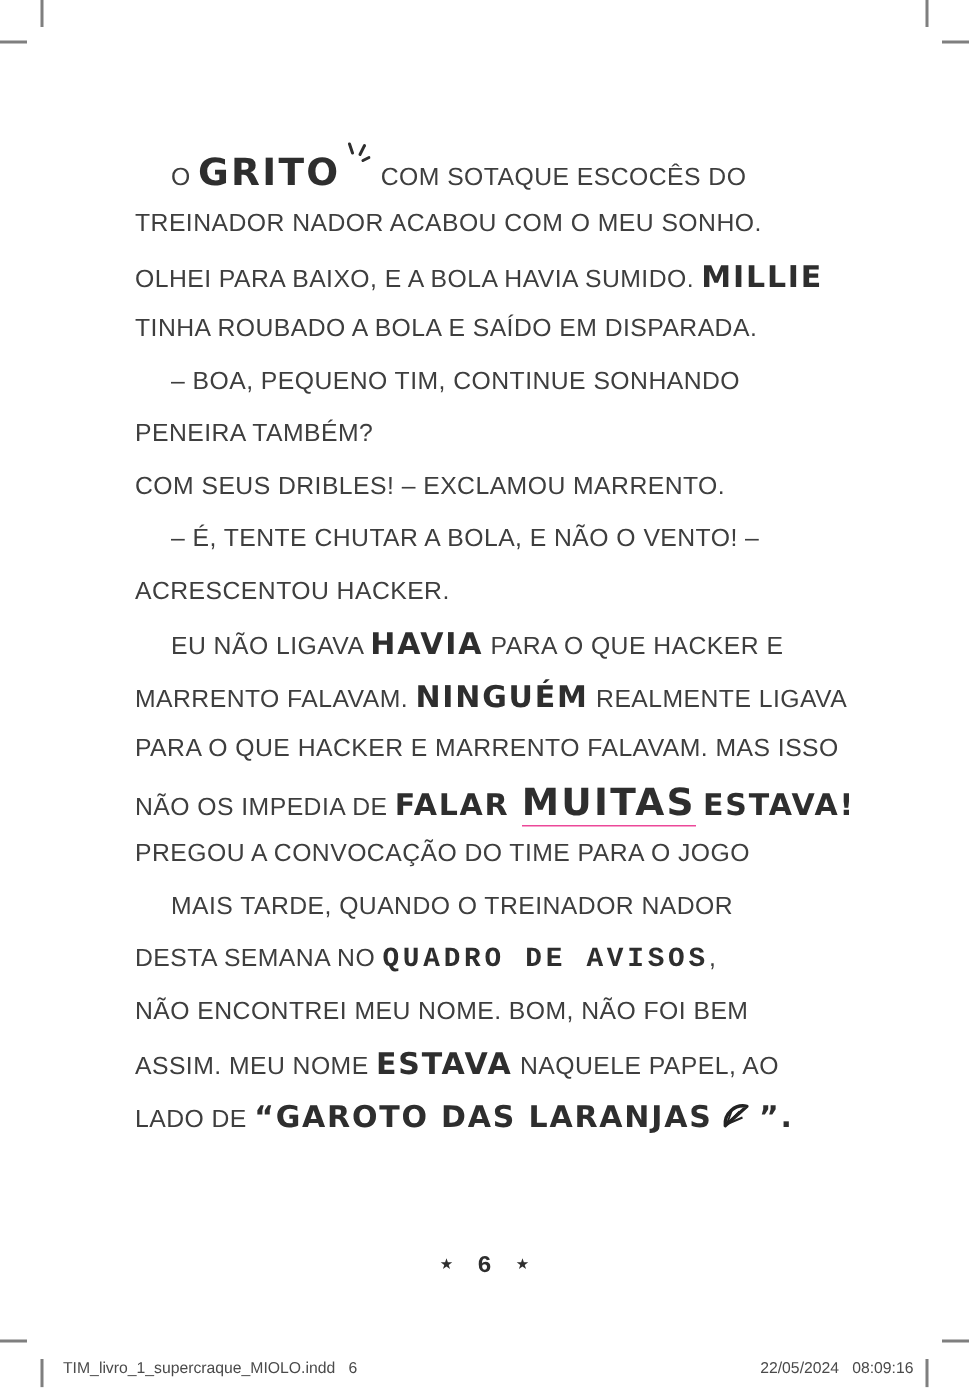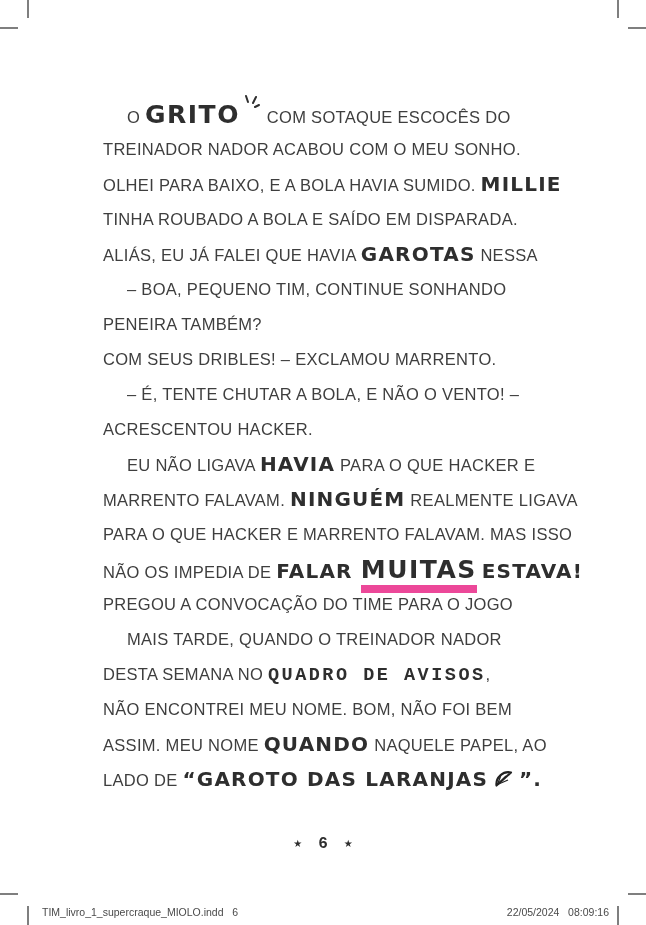--- a/index.html
+++ b/index.html
@@ -18,21 +18,21 @@
   .crop.tr-v { left:617px;top:0;     width:2px;  height:18px; }
   .crop.tr-h { right:0;   top:27px;  width:18px; height:2px;  }
   .crop.bl-h { left:0;    top:893px; width:18px; height:2px;  }
   .crop.bl-v { left:27px; top:906px; width:2px;  height:19px; }
   .crop.br-h { right:0;   top:893px; width:18px; height:2px;  }
   .crop.br-v { left:617px;top:906px; width:2px;  height:19px; }
 
   
   #page-body {
     position:absolute;
-    left:103px; top:97px; width:460px;
+    left:90px; top:97px; width:460px;
   }
   .line { height:35px; line-height:35px; white-space:nowrap; }
   .line.indent { padding-left:24px; }
 
   .body {
     font-family:"Liberation Sans", sans-serif;
     font-size:16.5px; letter-spacing:0.3px;
     color:#3e3e3e;
   }
   .disp {
@@ -42,21 +42,21 @@
   }
   .xl {
     font-family:"DejaVu Sans", sans-serif;
     font-weight:800; font-size:25px; letter-spacing:1.5px;
     color:#2e2e2e;
   }
   .xlu {
     font-family:"DejaVu Sans", sans-serif;
     font-weight:800; font-size:25px; letter-spacing:1.5px;
     color:#2e2e2e;
-    border-bottom:8px solid #ec4899; padding-bottom:1px;
+    border-bottom:1px solid #ec4899; padding-bottom:1px;
   }
   .mono {
     font-family:"Liberation Mono", monospace;
     font-weight:700; font-size:18.5px; letter-spacing:2.5px;
     color:#2e2e2e;
   }
   .icon-wrap-shout {
     display:inline-block; position:relative; top:-10px;
     margin:0 2px 0 1px; vertical-align:baseline;
   }
@@ -107,35 +107,34 @@
         <line x1="3" y1="9" x2="1" y2="3"></line>
         <line x1="8" y1="10" x2="11" y2="4"></line>
         <line x1="10" y1="14" x2="14" y2="12"></line>
       </g>
     </svg>
   </span>
 <span class="body"> COM SOTAQUE ESCOCÊS DO</span></div>
       <div class="line"><span class="body">TREINADOR NADOR ACABOU COM O MEU SONHO.</span></div>
       <div class="line"><span class="body">OLHEI PARA BAIXO, E A BOLA HAVIA SUMIDO. </span><span class="disp">MILLIE</span></div>
       <div class="line"><span class="body">TINHA ROUBADO A BOLA E SAÍDO EM DISPARADA.</span></div>
-      <div class="line"><span class="body">ALIÁS, EU JÁ FALEI QUE HAVIA </span><span class="disp">GAROTAS</span><span class="body"> NESSA</span></div>
       <div class="line indent"><span class="body">– BOA, PEQUENO TIM, CONTINUE SONHANDO</span></div>
       <div class="line"><span class="body">PENEIRA TAMBÉM?</span></div>
       <div class="line"><span class="body">COM SEUS DRIBLES! – EXCLAMOU MARRENTO.</span></div>
       <div class="line indent"><span class="body">– É, TENTE CHUTAR A BOLA, E NÃO O VENTO! –</span></div>
       <div class="line"><span class="body">ACRESCENTOU HACKER.</span></div>
       <div class="line indent"><span class="body">EU NÃO LIGAVA </span><span class="disp">HAVIA</span><span class="body"> PARA O QUE HACKER E</span></div>
       <div class="line"><span class="body">MARRENTO FALAVAM. </span><span class="disp">NINGUÉM</span><span class="body"> REALMENTE LIGAVA</span></div>
       <div class="line"><span class="body">PARA O QUE HACKER E MARRENTO FALAVAM. MAS ISSO</span></div>
       <div class="line"><span class="body">NÃO OS IMPEDIA DE </span><span class="disp">FALAR </span><span class="xlu">MUITAS</span><span class="body"> </span><span class="disp">ESTAVA!</span></div>
       <div class="line"><span class="body">PREGOU A CONVOCAÇÃO DO TIME PARA O JOGO</span></div>
       <div class="line indent"><span class="body">MAIS TARDE, QUANDO O TREINADOR NADOR</span></div>
       <div class="line"><span class="body">DESTA SEMANA NO </span><span class="mono">QUADRO DE AVISOS</span><span class="body">,</span></div>
       <div class="line"><span class="body">NÃO ENCONTREI MEU NOME. BOM, NÃO FOI BEM</span></div>
-      <div class="line"><span class="body">ASSIM. MEU NOME </span><span class="disp">QUANDO</span><span class="body"> NAQUELE PAPEL, AO</span></div>
+      <div class="line"><span class="body">ASSIM. MEU NOME </span><span class="disp">ESTAVA</span><span class="body"> NAQUELE PAPEL, AO</span></div>
       <div class="line"><span class="body">LADO DE </span><span class="disp">“GAROTO DAS LARANJAS</span>
   <span class="icon-wrap-orange">
     <svg width="20" height="18" viewBox="0 0 20 18" aria-hidden="true">
       <path d="M2.5 15.5 A 12 12 0 0 1 17 2.5 L 2.5 15.5 Z" fill="none" stroke="#222" stroke-width="2.2" stroke-linejoin="round"></path>
       <g stroke="#222" stroke-width="1.3" fill="none">
         <line x1="3.5" y1="14.5" x2="7" y2="5"></line>
         <line x1="3.5" y1="14.5" x2="12" y2="6"></line>
         <line x1="3.5" y1="14.5" x2="14" y2="10"></line>
       </g>
     </svg>

